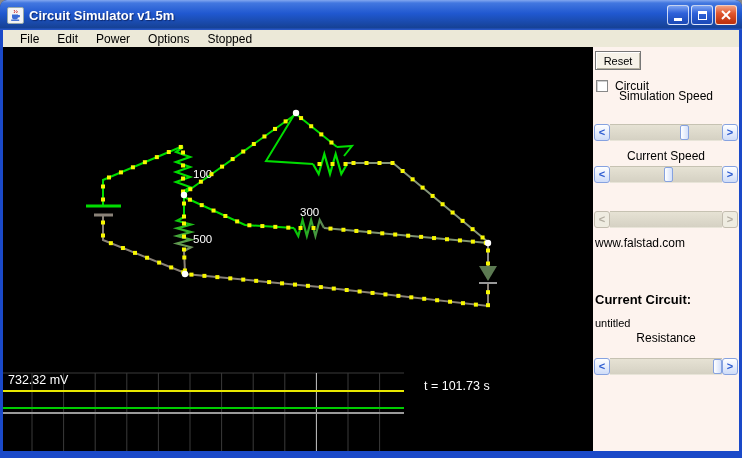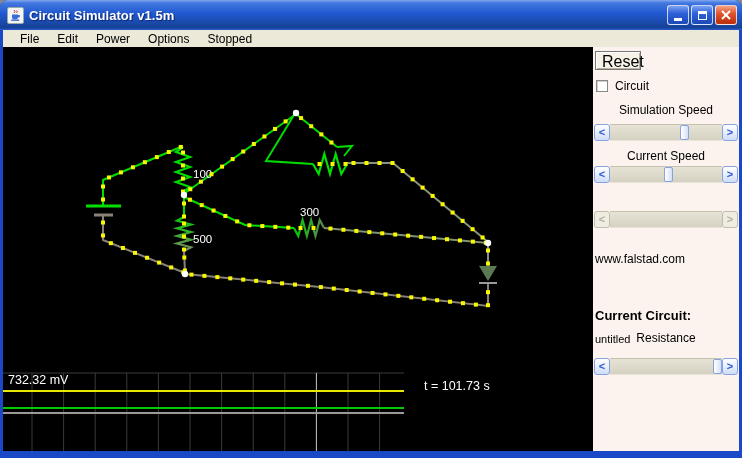--- a/index.html
+++ b/index.html
@@ -35,39 +35,39 @@
   .canvas{position:absolute;left:3px;top:47px;width:590px;height:404px;background:#000;}
   
   .panel{
     position:absolute;left:593px;top:47px;width:146px;height:404px;
     background:#fdf3ee;font-size:12px;color:#000;
   }
   .reset-btn{
     position:absolute;left:2px;top:4px;width:46px;height:19px;
     background:#f6f2e8;border:1px solid #777;
     box-shadow:inset 1px 1px 0 #fff, inset -1px -1px 0 #b6b2a2;
-    font-size:16px;line-height:17px;
+    font-size:11px;line-height:17px;
   }
   .chkrow{position:absolute;left:3px;top:32px;display:flex;align-items:center;gap:7px;}
   .chk{width:12px;height:12px;background:#fff;border:1px solid #888;
     box-shadow:inset 1px 1px 0 #cfcfcf;}
   .slider-label{position:absolute;left:0;width:146px;text-align:center;font-size:12px;}
   .slider-label.disabled{color:#ab9f96;}
   .sbar{position:absolute;left:1px;width:144px;height:17px;display:flex;}
   .sb-arrow{
     width:16px;height:17px;display:flex;align-items:center;justify-content:center;
     background:linear-gradient(180deg,#ffffff,#cfdcf8);border:1px solid #86a2e0;border-radius:3px;
     color:#2a5ad0;font-weight:bold;font-size:11px;line-height:1;
   }
   .sbar.disabled .sb-arrow{color:#b2aca0;border-color:#c2bcae;background:#efece1;}
   .sb-track{flex:1;position:relative;background:linear-gradient(180deg,#e6e2d4,#d5d1c3);
     border-top:1px solid #c6c2b2;border-bottom:1px solid #e8e4d8;}
   .sb-thumb{position:absolute;top:0;width:9px;height:15px;
     background:linear-gradient(90deg,#ffffff,#d4e0fa);border:1px solid #86a2e0;border-radius:2px;}
-  .p-text{position:absolute;left:2px;margin-top:16px;}
+  .p-text{position:absolute;left:2px;}
   .cc-label{font-size:13px;font-weight:bold;}
   .cc-name{font-size:11px;}
 </style>
 </head>
 <body>
 
 <div class="window">
 
   <div class="titlebar">
     <span class="app-icon">
@@ -276,21 +276,21 @@
   <div class="panel">
     <button class="reset-btn">Reset</button>
     <div class="chkrow">
       <span class="chk"></span>
       <span>Circuit</span>
     </div>
 
     <div class="p-text" style="top:189px;">www.falstad.com</div>
     <div class="p-text cc-label" style="top:245px;">Current Circuit:</div>
     <div class="p-text cc-name" style="top:270px;">untitled</div>
-  <div class="slider-label" style="top: 56px;">Simulation Speed</div>
+  <div class="slider-label" style="top: 42px;">Simulation Speed</div>
       <div class="sbar" style="top: 77px;">
         <span class="sb-arrow">&lt;</span>
         <span class="sb-track">
           <span class="sb-thumb" style="left: 70px;"></span>
         </span>
         <span class="sb-arrow">&gt;</span>
       </div>
       <div class="slider-label" style="top: 102px;">Current Speed</div>
       <div class="sbar" style="top: 119px;">
         <span class="sb-arrow">&lt;</span>

